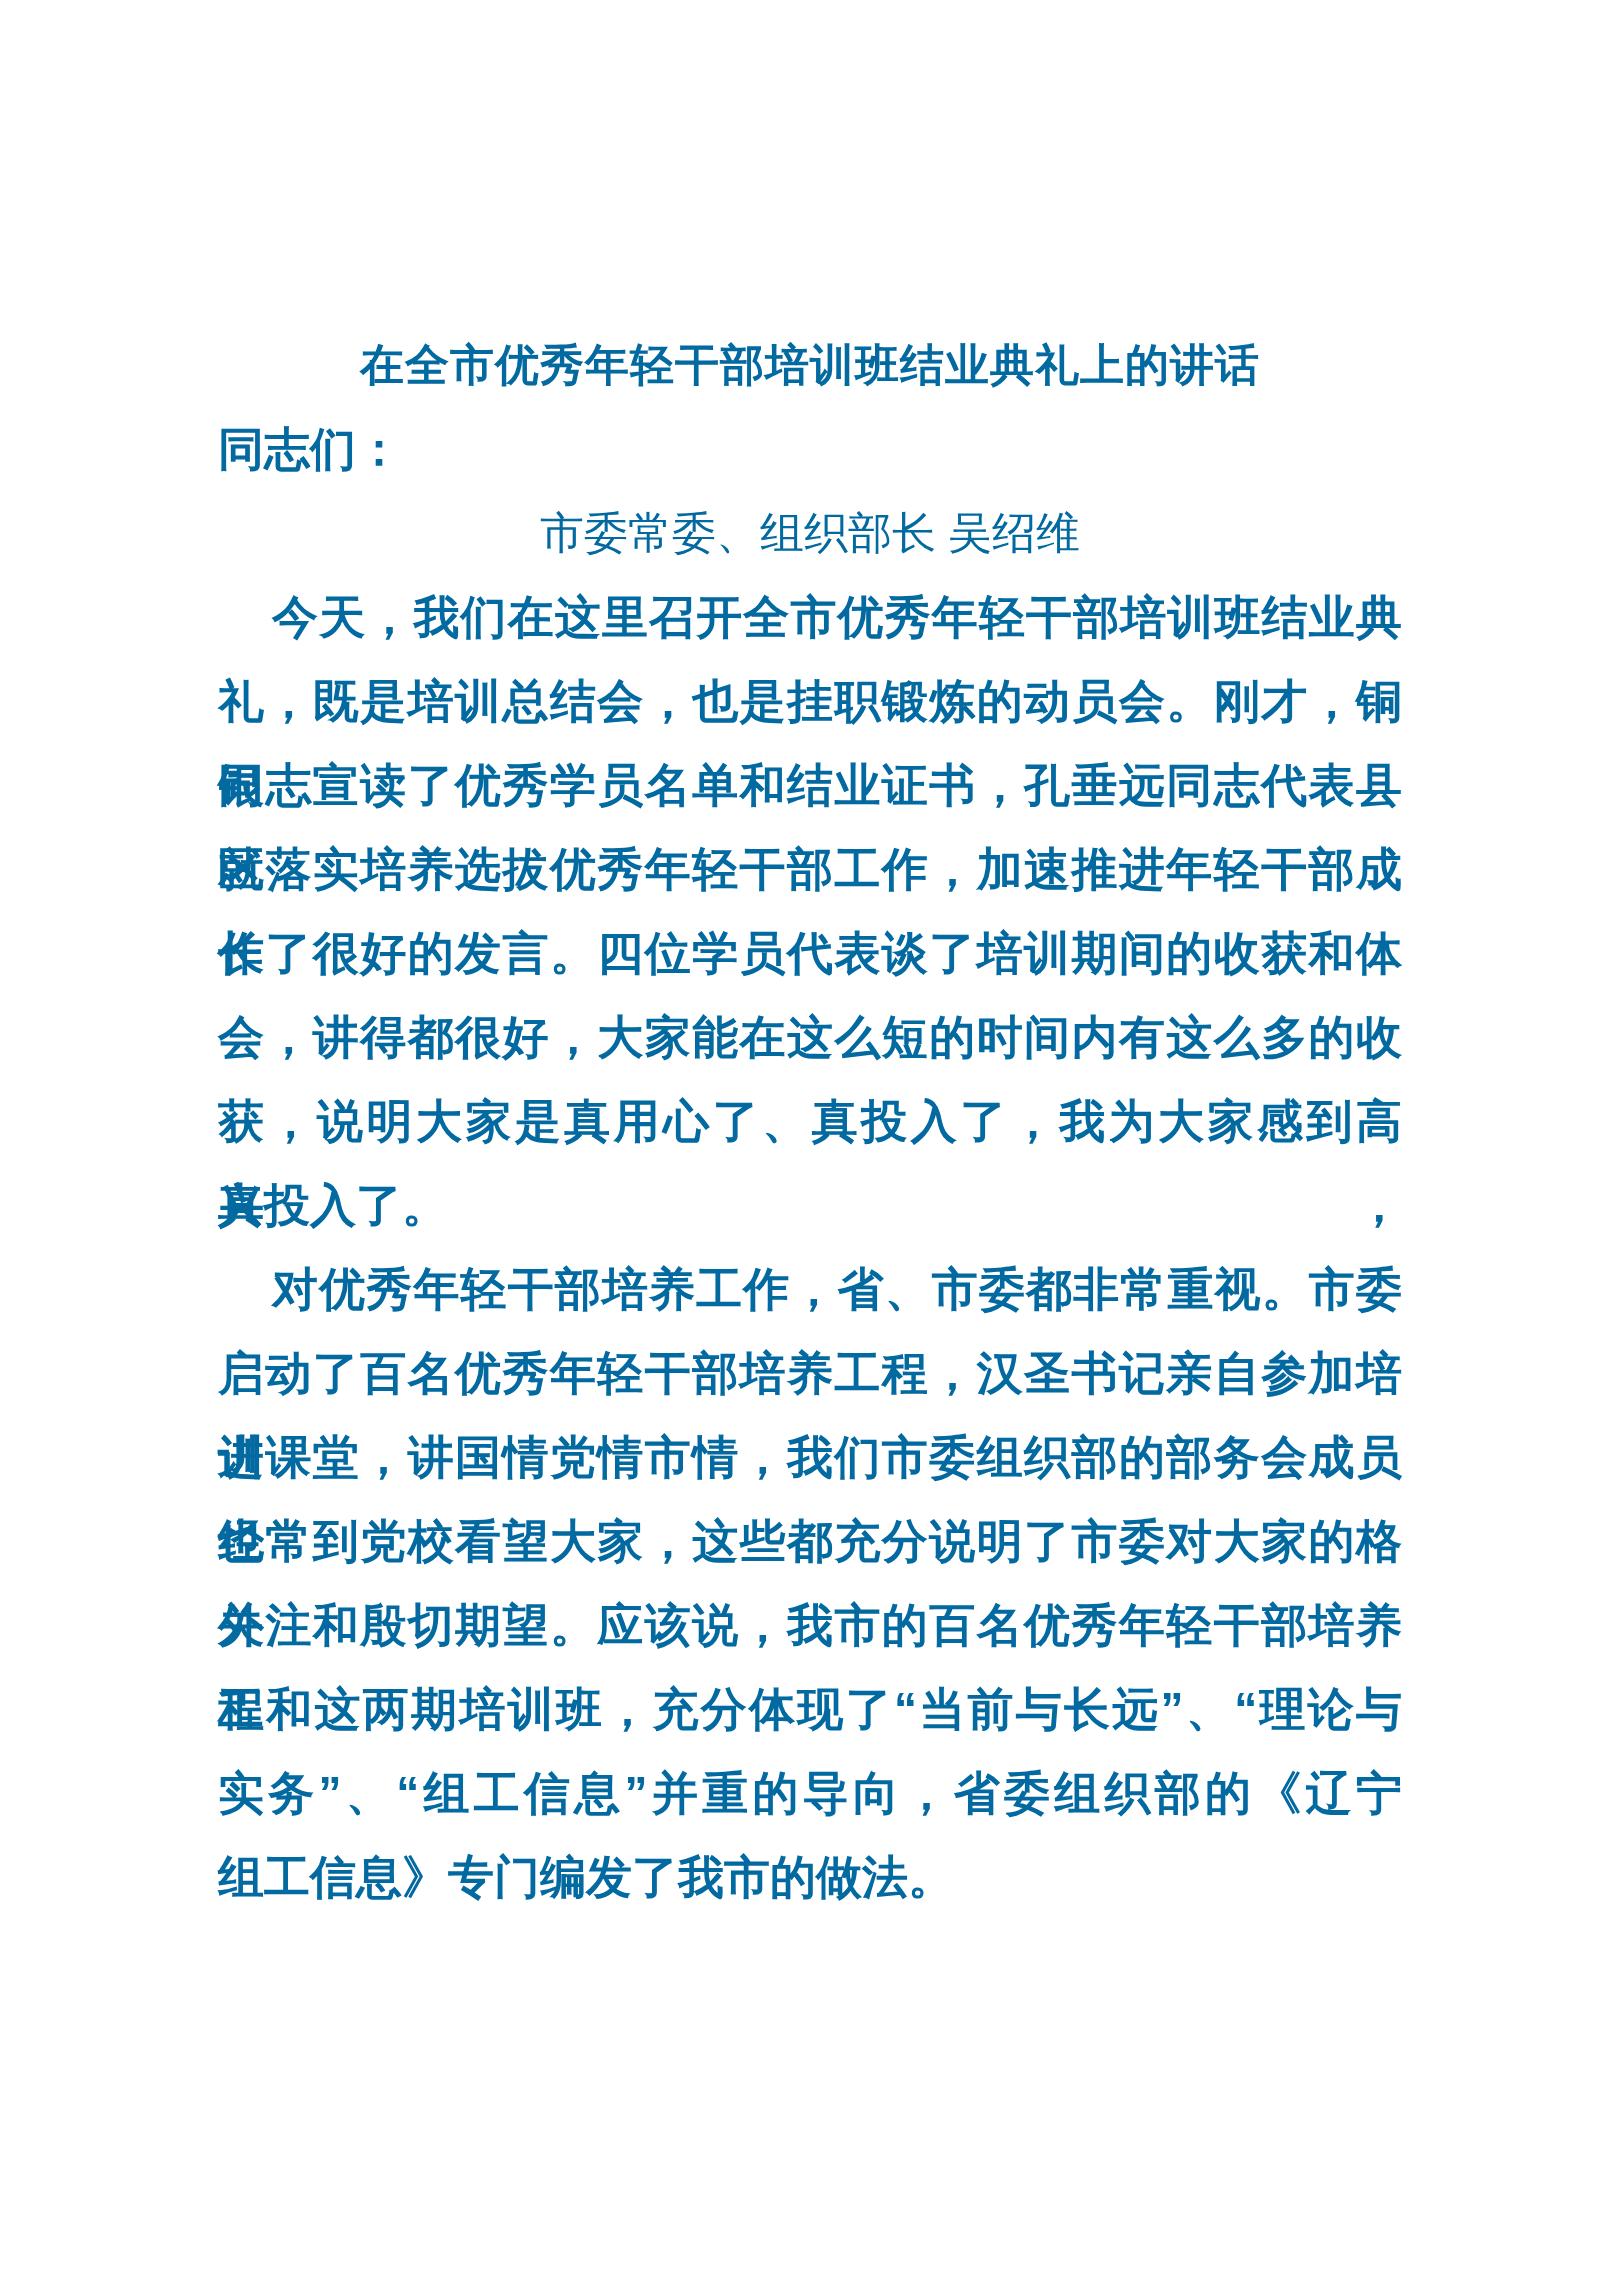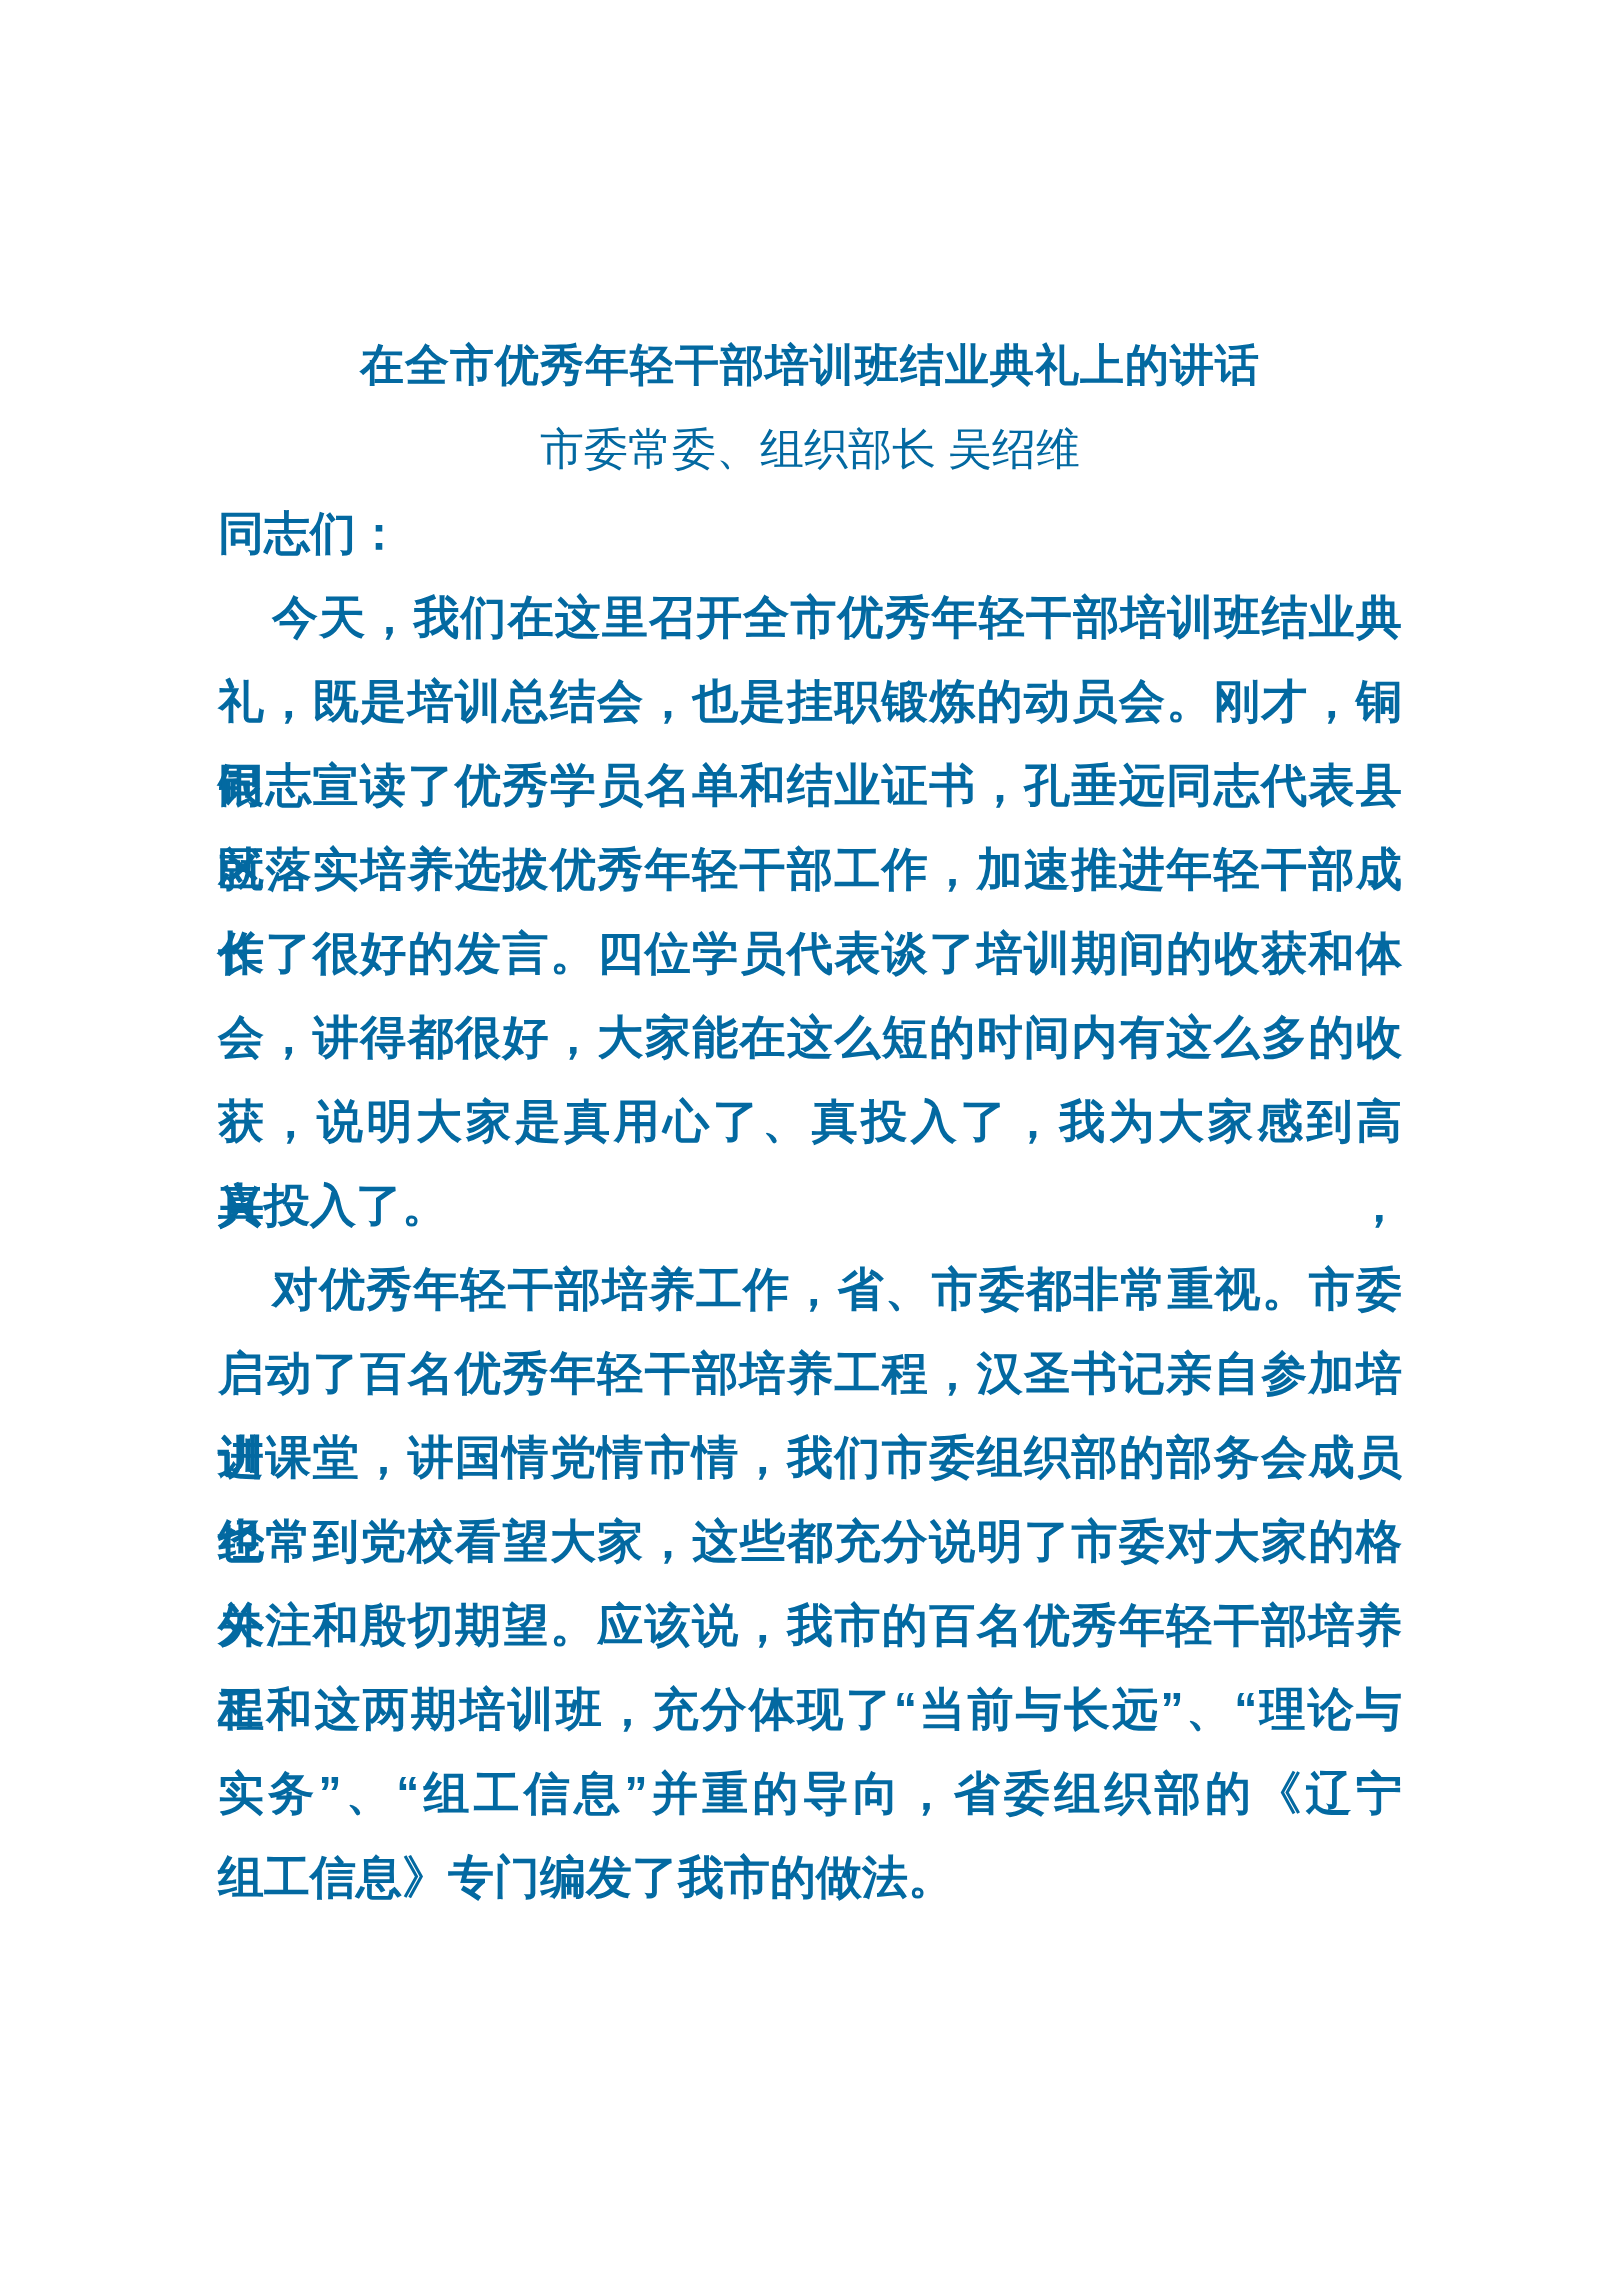--- a/index.html
+++ b/index.html
@@ -58,23 +58,23 @@
   }
 </style>
 </head>
 <body>
 
 <div class="page">
   <div class="content">
 
     <div class="line doc-title">在全市优秀年轻干部培训班结业典礼上的讲话</div>
 
+    <div class="line salutation">同志们：</div>
+
     <div class="line doc-byline">市委常委、组织部长 吴绍维</div>
-
-    <div class="line salutation">同志们：</div>
 
     <div>
       <div class="line bodyline first">今天，我们在这里召开全市优秀年轻干部培训班结业典</div>
       <div class="line bodyline">礼，既是培训总结会，也是挂职锻炼的动员会。刚才，铜银</div>
       <div class="line bodyline">同志宣读了优秀学员名单和结业证书，孔垂远同志代表县区</div>
       <div class="line bodyline">就落实培养选拔优秀年轻干部工作，加速推进年轻干部成长</div>
       <div class="line bodyline">作了很好的发言。四位学员代表谈了培训期间的收获和体</div>
       <div class="line bodyline">会，讲得都很好，大家能在这么短的时间内有这么多的收</div>
       <div class="line bodyline">获，说明大家是真用心了、真投入了，我为大家感到高兴，</div>
       <div class="line bodyline last">真投入了。</div>

